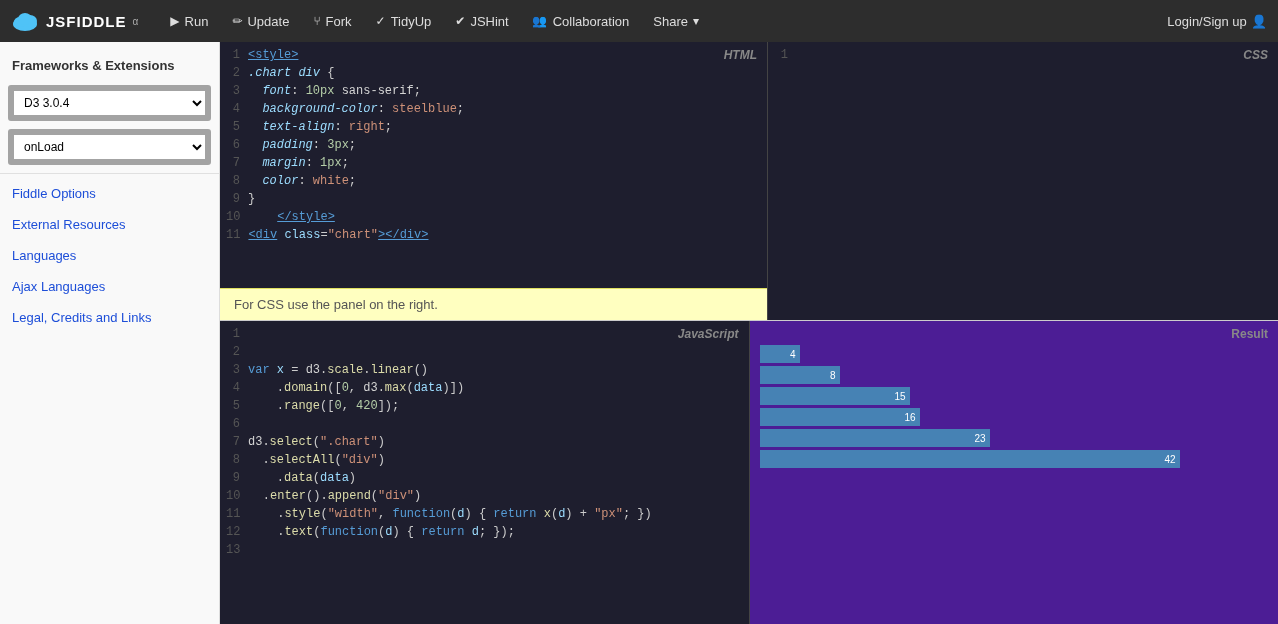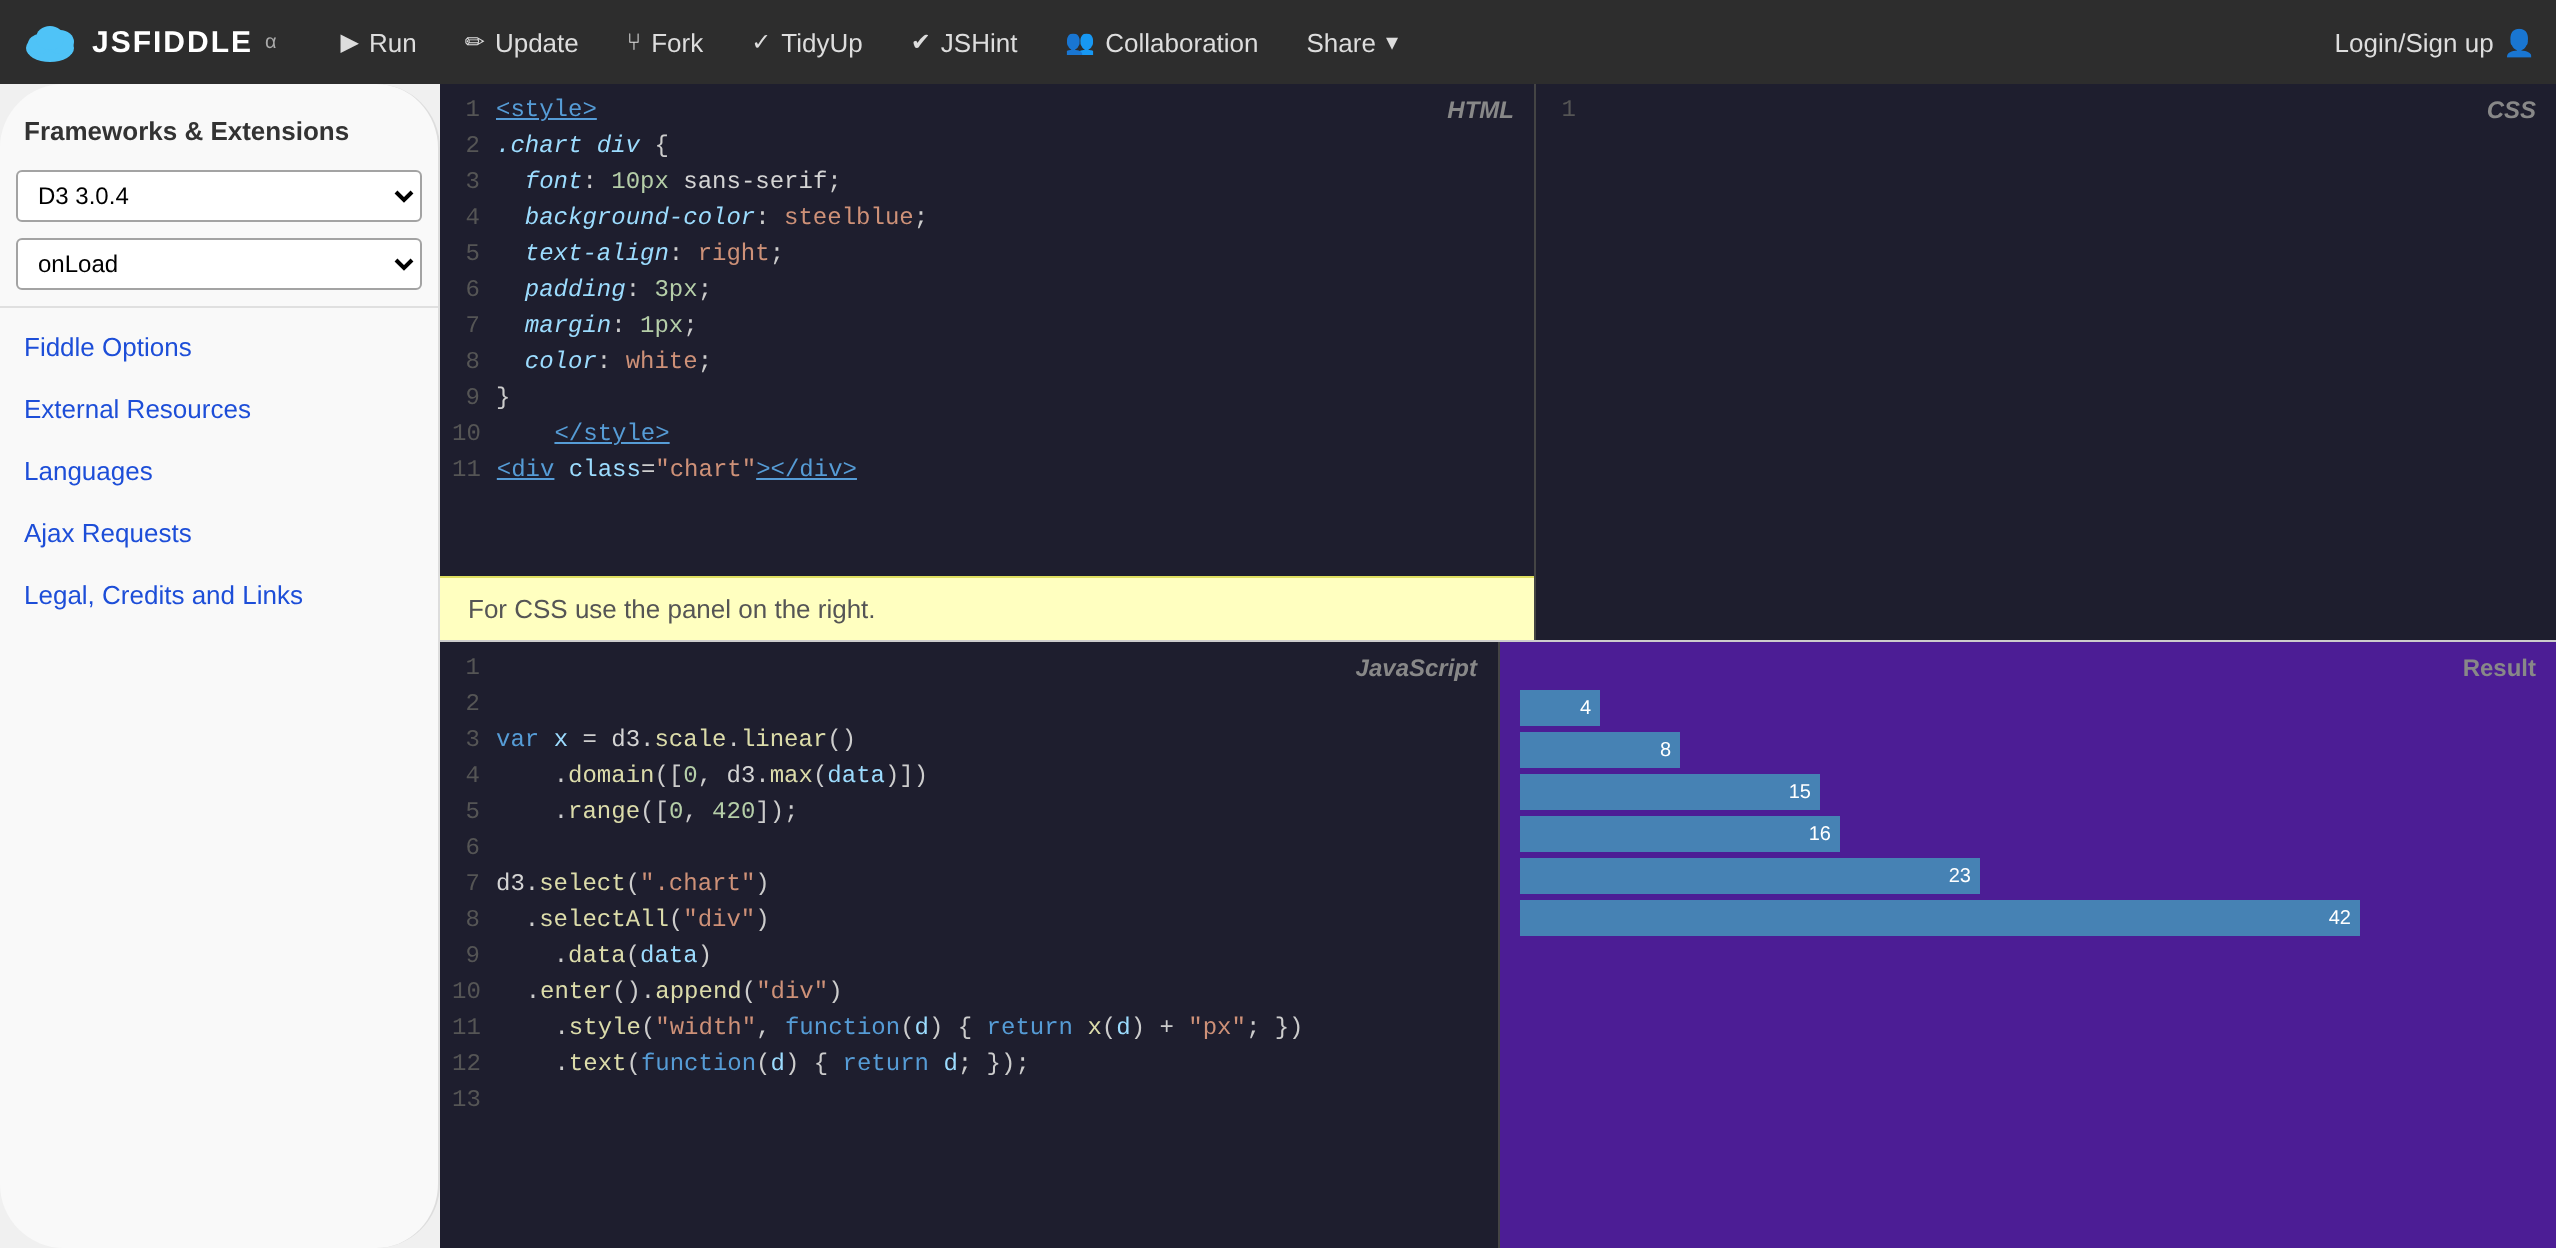--- a/index.html
+++ b/index.html
@@ -81,34 +81,33 @@
     }
 
     
     #sidebar {
       width: 220px;
       min-width: 220px;
       background: #f9f9f9;
       border-right: 1px solid #ddd;
       padding: 10px 0;
       overflow-y: auto;
-      border-radius: 32px;
     }
     #sidebar .sidebar-title {
       font-weight: bold;
       font-size: 13px;
       color: #333;
       padding: 6px 12px 8px;
     }
     #sidebar select {
       width: calc(100% - 16px);
       margin: 4px 8px;
       padding: 4px 6px;
       font-size: 12px;
-      border: 1px solid #a3a3a3;
+      border: 6px solid #a3a3a3;
       border-radius: 3px;
       background: #fff;
       cursor: pointer;
       appearance: auto;
     }
     #sidebar .sidebar-item {
       padding: 8px 12px;
       color: #1d4ed8;
       font-size: 13px;
       cursor: pointer;
@@ -316,21 +315,21 @@
 <div id="main">
 
   <div id="sidebar">
     <div class="sidebar-title">Frameworks &amp; Extensions</div>
     <select><option>D3 3.0.4</option></select>
     <select><option>onLoad</option></select>
     <hr class="sidebar-divider">
     <div class="sidebar-item">Fiddle Options</div>
     <div class="sidebar-item">External Resources</div>
     <div class="sidebar-item">Languages</div>
-    <div class="sidebar-item">Ajax Requests</div>
+    <div class="sidebar-item">Ajax Languages</div>
     <div class="sidebar-item">Legal, Credits and Links</div>
   </div>
 
   <div id="editors">
 
     <div id="editors-top">
 
       <div id="html-panel">
         <span class="editor-label">HTML</span>
         <div class="editor-content">

